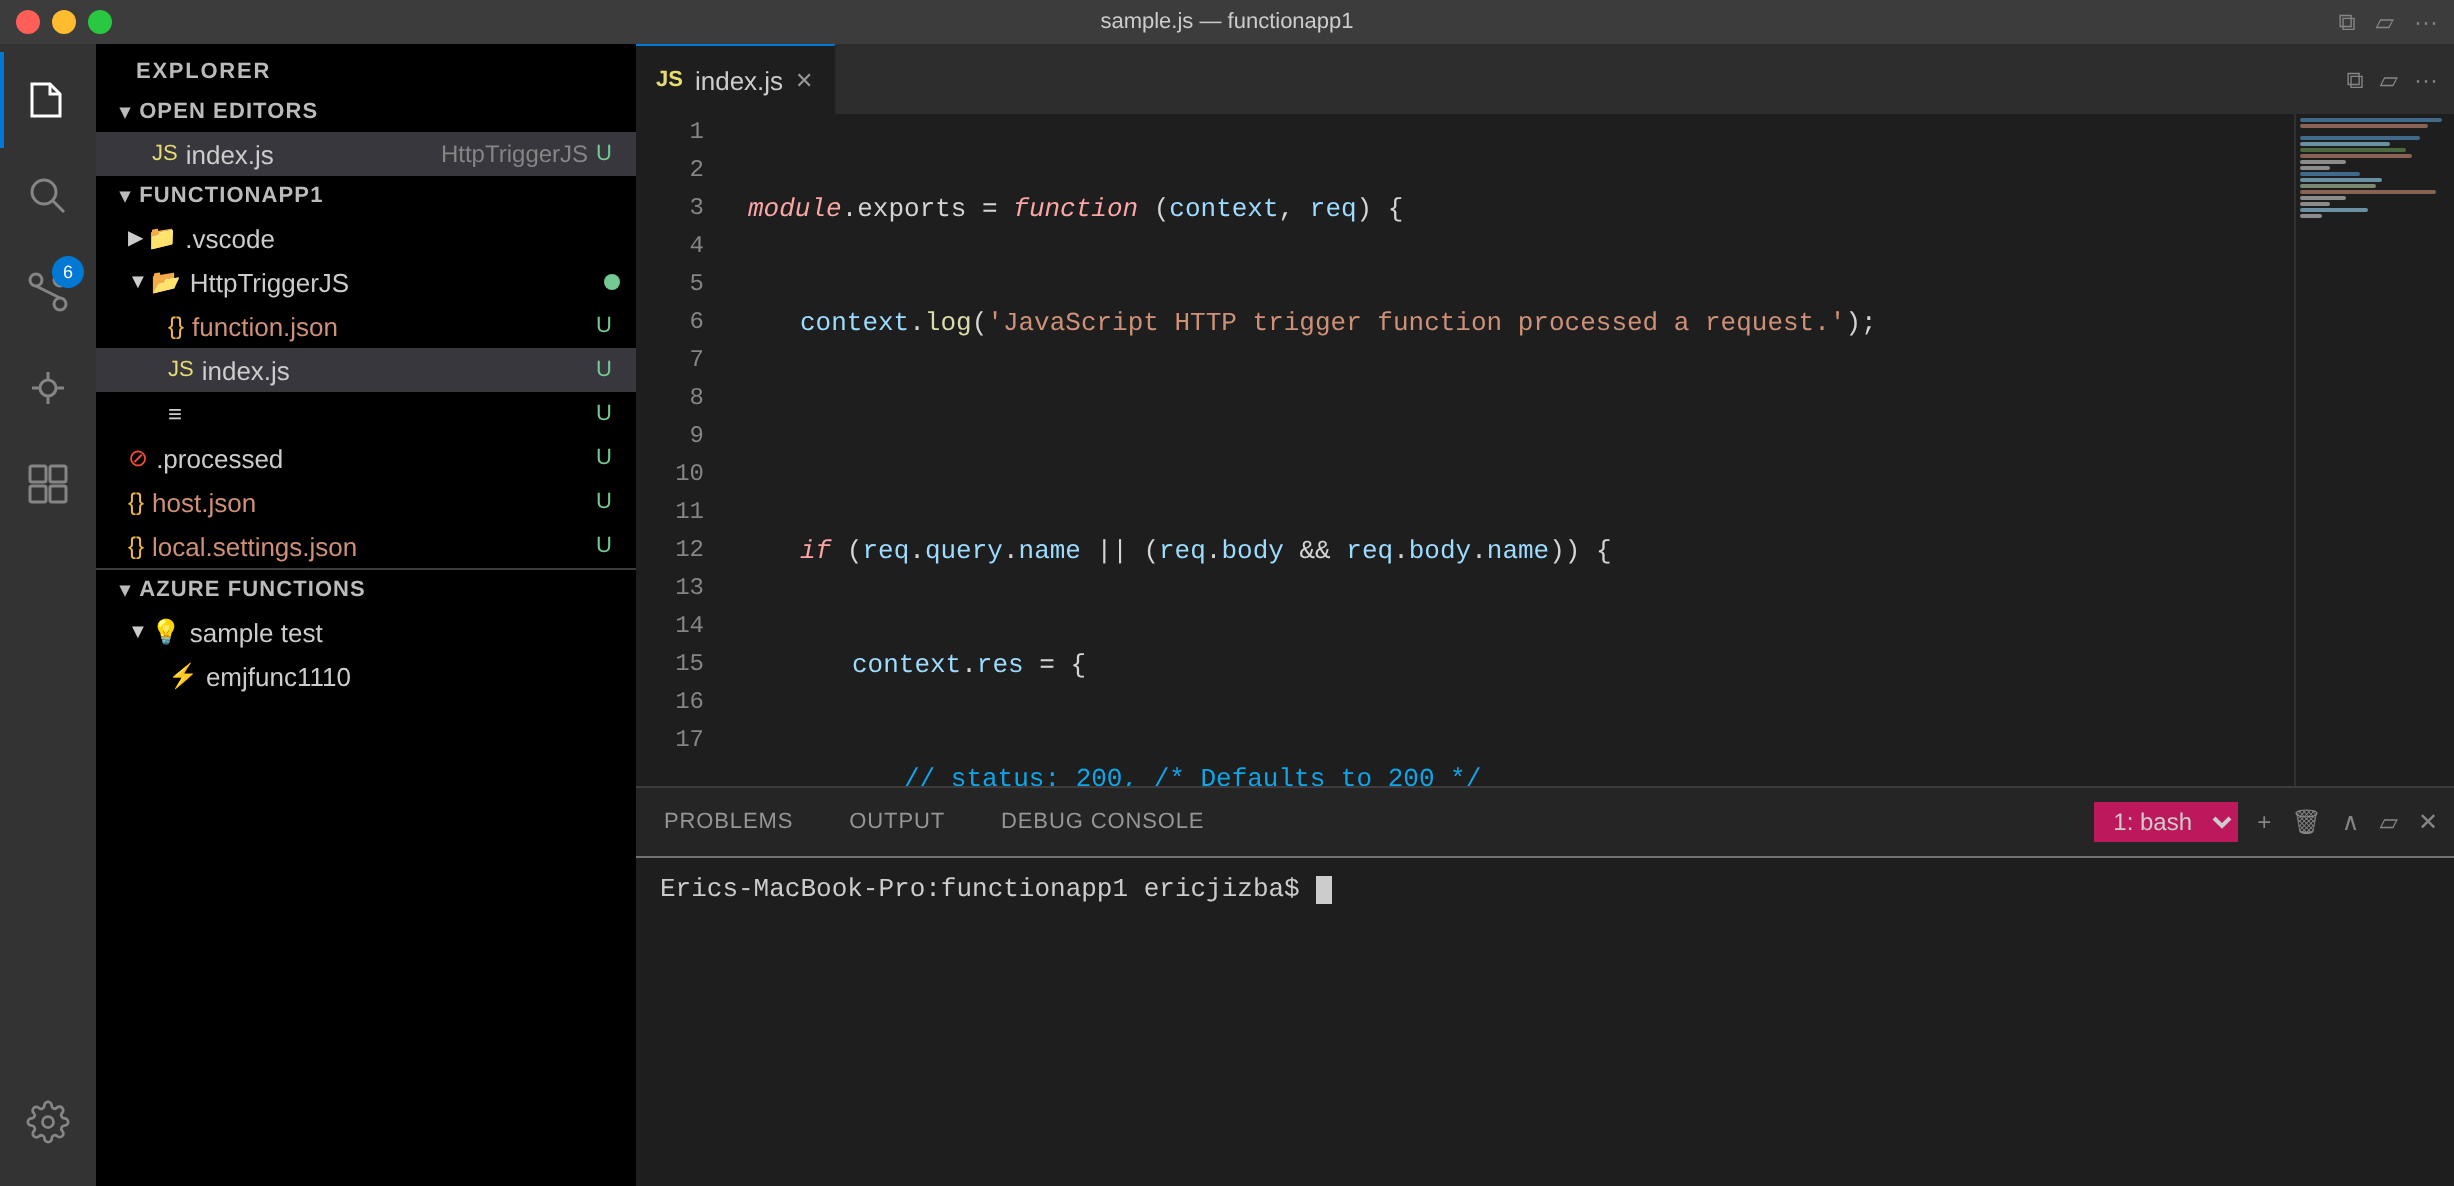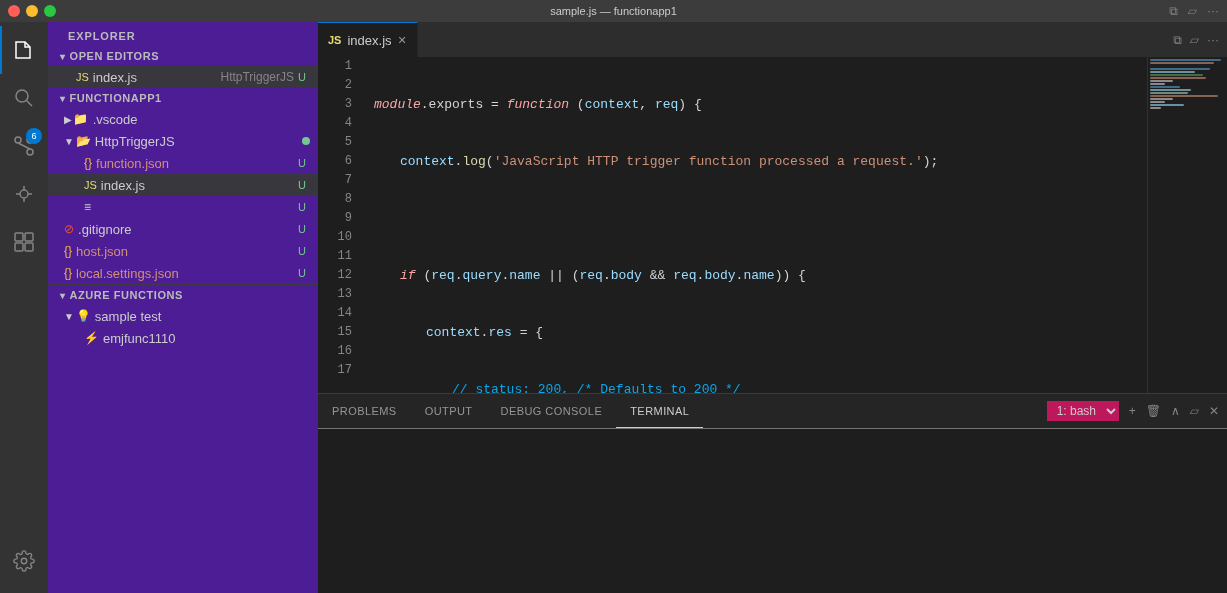--- a/index.html
+++ b/index.html
@@ -108,21 +108,21 @@
       justify-content: center;
     }
     .activity-bar-bottom {
       margin-top: auto;
       margin-bottom: 8px;
     }
 
     
     .sidebar {
       width: 270px;
-      background: #4c1d95;
+      background: #000000;
       display: flex;
       flex-direction: column;
       flex-shrink: 0;
       overflow: hidden;
     }
     .sidebar-header {
       padding: 8px 12px 4px 20px;
       font-size: 11px;
       font-weight: 700;
       letter-spacing: 0.08em;
@@ -518,21 +518,21 @@
 
         <div class="tree-item">
           <span class="indent" style="width:36px"></span>
           <span class="file-icon" style="margin-right:4px;">≡</span>
           <span class="badge-u">U</span>
         </div>
 
         <div class="tree-item">
           <span class="indent" style="width:16px"></span>
           <span class="file-icon" style="margin-right:4px;color:#f14e32;">⊘</span>
-          <span class="label gitignore-color">.gitignore</span>
+          <span class="label gitignore-color">.processed</span>
           <span class="badge-u">U</span>
         </div>
 
         <div class="tree-item">
           <span class="indent" style="width:16px"></span>
           <span class="file-icon" style="margin-right:4px;color:#f4b942;">{}</span>
           <span class="label json-color">host.json</span>
           <span class="badge-u">U</span>
         </div>
 
@@ -651,31 +651,31 @@
         <div class="panel-tabs">
           <div class="panel-tab">
             <span>PROBLEMS</span>
           </div>
           <div class="panel-tab">
             <span>OUTPUT</span>
           </div>
           <div class="panel-tab">
             <span>DEBUG CONSOLE</span>
           </div>
-          <div class="panel-tab active">
-            <span>TERMINAL</span>
-          </div>
           <div class="panel-tab-actions">
             <select class="terminal-select">
               <option>1: bash</option>
             </select>
             <span style="cursor:pointer;">+</span>
             <span style="cursor:pointer;">🗑</span>
             <span style="cursor:pointer;">∧</span>
             <span style="cursor:pointer;">▱</span>
             <span style="cursor:pointer;">✕</span>
           </div>
         </div>
+        <div class="panel-content">
+          <span>Erics-MacBook-Pro:functionapp1 ericjizba$ </span><span class="cursor-block"></span>
+        </div>
       </div>
     </div>
   </div>
 
 </div>
 
 </body></html>

